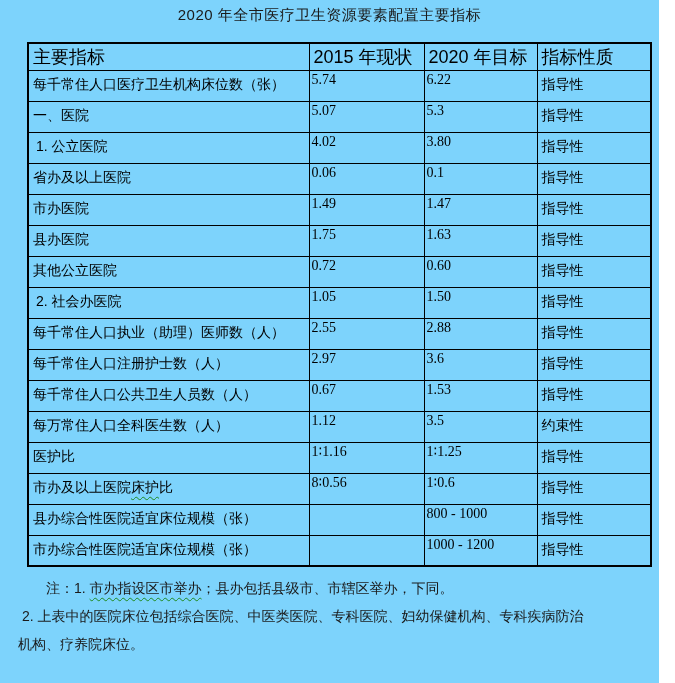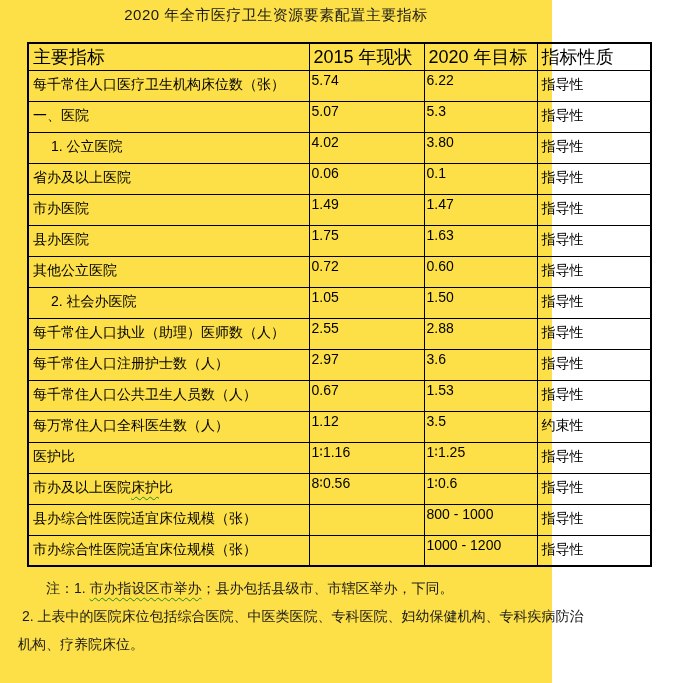--- a/index.html
+++ b/index.html
@@ -3,21 +3,21 @@
 <meta charset="utf-8">
 <style>
   * { margin: 0; padding: 0; box-sizing: border-box; }
   html, body { background: #ffffff; }
   body {
     width: 675px; height: 683px;
     font-family: "Liberation Sans", sans-serif;
     color: #000000;
     overflow: hidden;
   }
-  .page { position: relative; width: 552px; height: 683px; background: #fde047; }
+  .page { position: relative; width: 659px; height: 683px; background: #7dd3fc; }
 
   .doc-title {
     padding-top: 5px;
     text-align: center;
     font-size: 15px;
     line-height: 19px;
     letter-spacing: 0.5px;
     color: #1a1a1a;
   }
 
@@ -47,26 +47,26 @@
     font-size: 14px;
     line-height: 18px;
     padding: 4px 2px 0 4px;
   }
   td.hdr {
     font-size: 18px;
     line-height: 18px;
     padding: 4px 2px 0 4px;
   }
   td.num {
-    font-family: Liberation Sans, sans-serif;
+    font-family: Liberation Serif, serif;
     font-size: 14px;
     line-height: 16px;
     padding: 1px 2px 0 2px;
   }
-  td.indent { padding-left: 22px; margin-top: 16px; }
+  td.indent { padding-left: 7px; margin-top: 16px; }
 
   .wavy {
     text-decoration-line: underline;
     text-decoration-style: wavy;
     text-decoration-color: #1f8a1f;
     text-decoration-thickness: 1px;
     text-underline-offset: 4px;
   }
 
   .notes {

